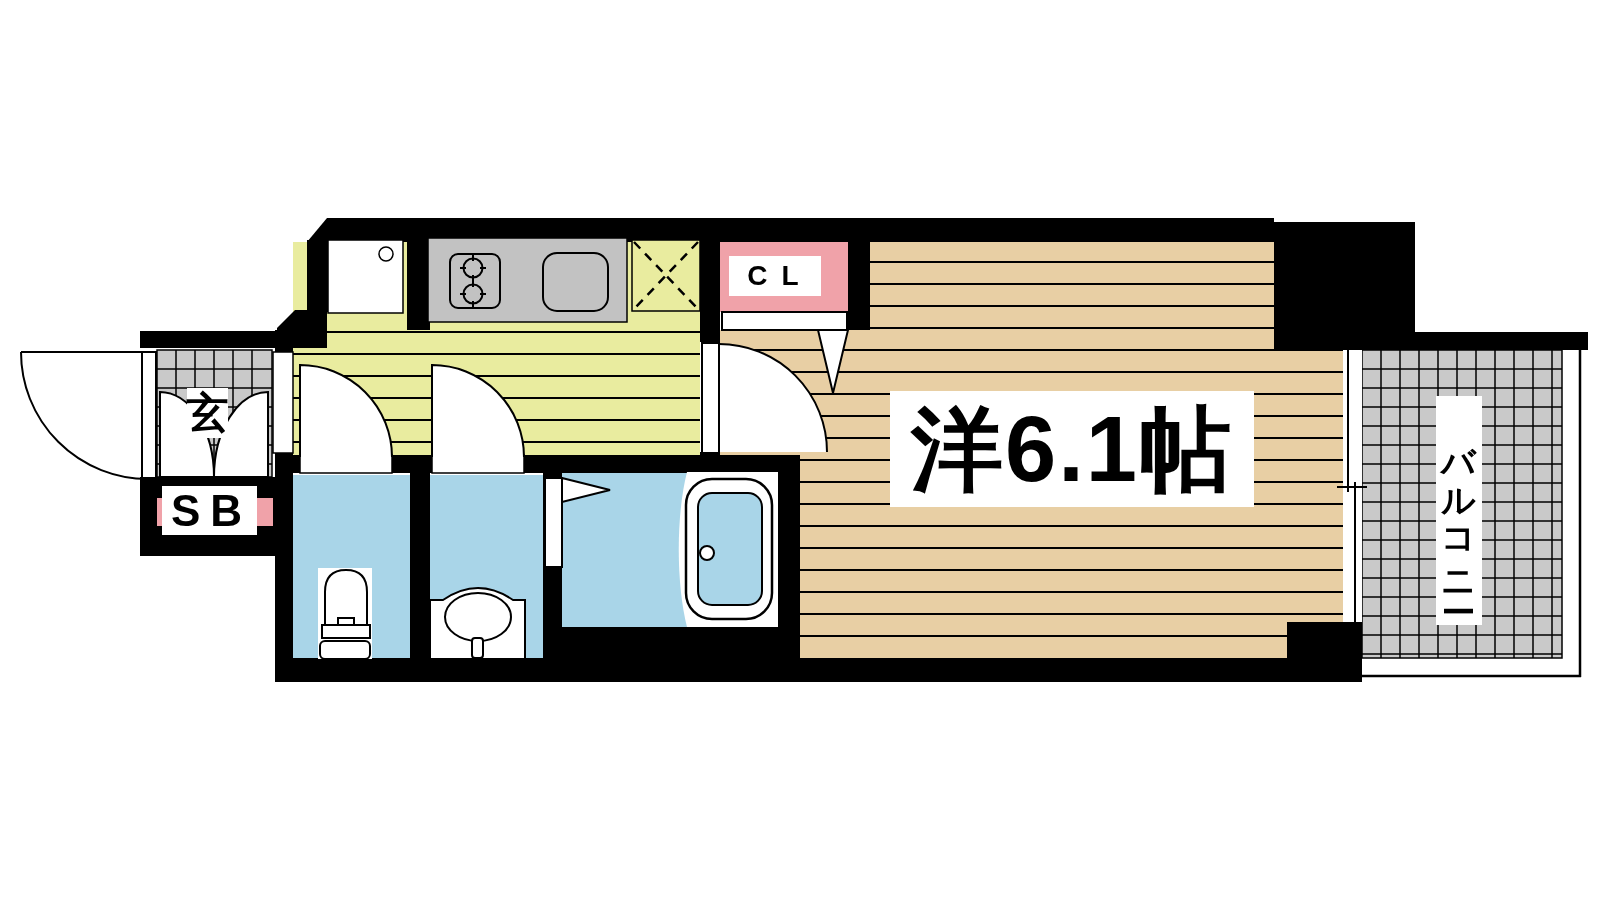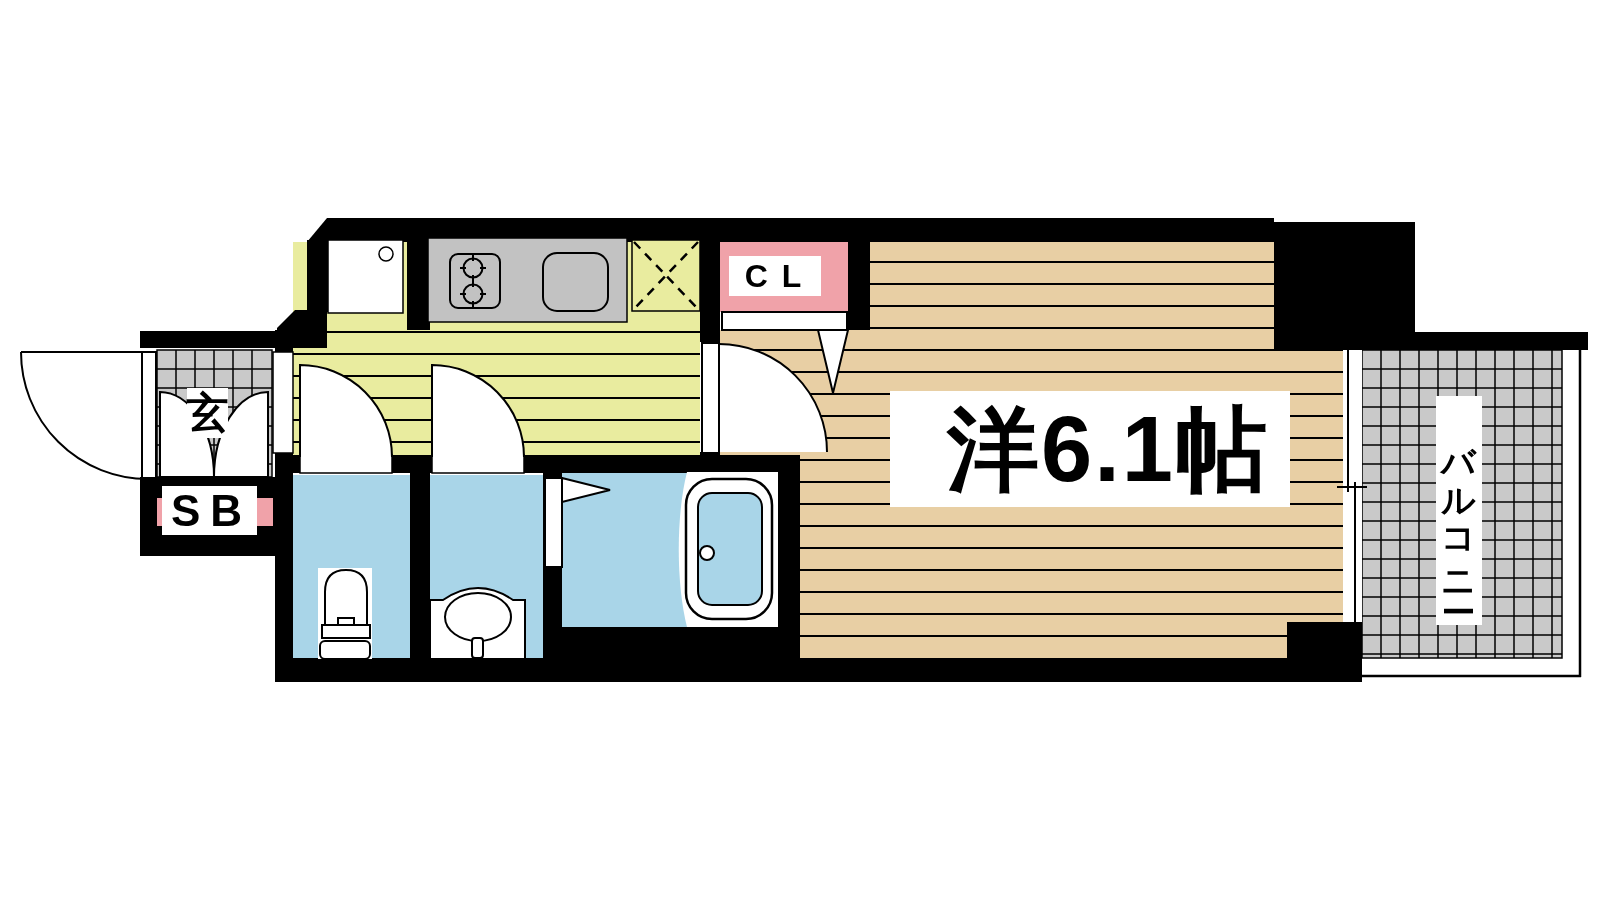--- a/index.html
+++ b/index.html
@@ -7,22 +7,22 @@
     position:relative;width:1600px;height:900px;background:#fff;overflow:hidden;
     font-family:"Liberation Sans","DejaVu Sans",sans-serif;
   }
   .plan-svg{position:absolute;left:0;top:0;}
   .lbl{
     position:absolute;display:flex;align-items:center;justify-content:center;
     background:#fff;color:#000;line-height:1;white-space:nowrap;
   }
   .lbl-genkan{left:187px;top:388px;width:41px;height:50px;font-size:42px;font-weight:600;}
   .lbl-sb{left:162px;top:486px;width:95px;height:49px;font-size:44px;font-weight:600;letter-spacing:10px;padding-left:4px;box-sizing:border-box;}
-  .lbl-cl{left:729px;top:256px;width:92px;height:40px;font-size:32px;font-weight:600;letter-spacing:14px;padding-left:10px;box-sizing:border-box;}
-  .lbl-room{left:890px;top:391px;width:364px;height:116px;font-size:92px;font-weight:bold;letter-spacing:2px;padding-left:36px;}
+  .lbl-cl{left:729px;top:256px;width:92px;height:40px;font-size:28px;font-weight:600;letter-spacing:14px;padding-left:10px;box-sizing:border-box;}
+  .lbl-room{left:890px;top:391px;width:364px;height:116px;font-size:92px;font-weight:bold;letter-spacing:2px;}
   .lbl-balcony{
     left:1436px;top:396px;width:46px;height:229px;font-size:34px;font-weight:600;
     writing-mode:vertical-rl;letter-spacing:4px;
   }
 </style>
 </head>
 <body>
 
 <div class="stage">
 

